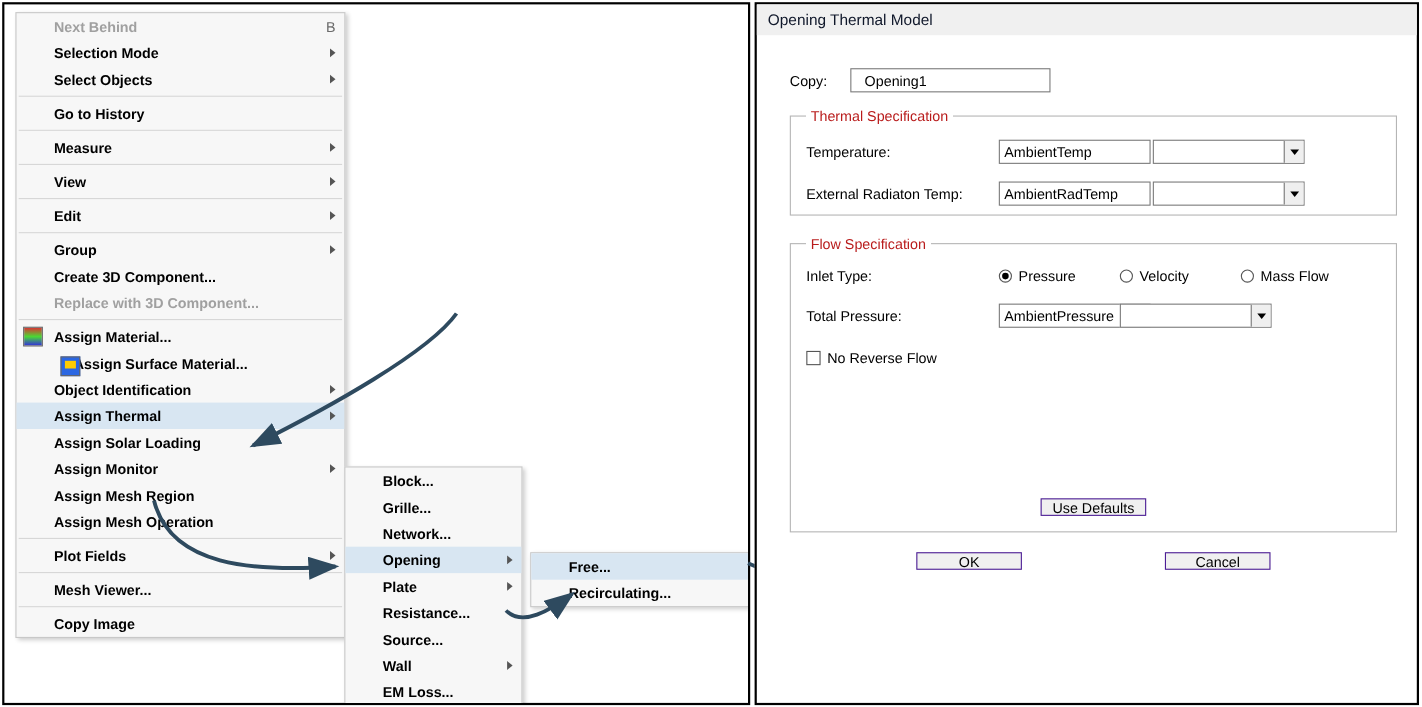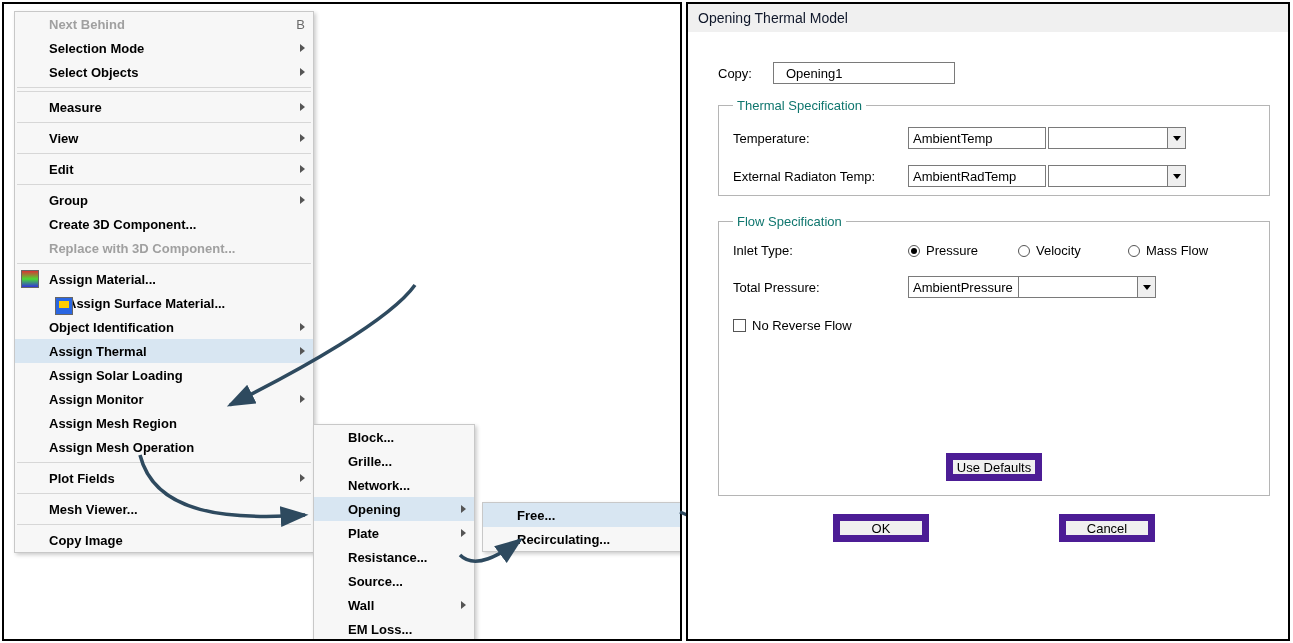--- a/index.html
+++ b/index.html
@@ -113,21 +113,21 @@
     font-size: 13px;
     font-family: inherit;
     background: #fff;
   }
   .txt.sel-wrap { border: 1px solid #7a7a7a; height: 22px; width: 182px; display:flex; align-items:center; padding:0 12px;}
   fieldset {
     border: 1px solid #b5b5b5;
     margin: 10px 0 18px 0;
     padding: 14px 14px 8px 14px;
   }
-  legend { padding: 0 4px; color: #0f766e; }
+  legend { padding: 0 4px; color: #b91c1c; }
   .grid2 { display: grid; grid-template-columns: 175px 140px 150px; column-gap: 0px; row-gap: 16px; align-items: center; }
   .grid3 { display: grid; grid-template-columns: 175px 110px 110px 110px; align-items: center; row-gap: 18px; }
   .combo {
     display: inline-flex;
     border: 1px solid #7a7a7a;
     height: 22px;
     width: 138px;
     align-items: center;
     background: #fff;
   }
@@ -147,22 +147,22 @@
   .radio-wrap { display:flex; align-items:center; gap:6px; }
   .radio {
     width:12px; height:12px; border:1px solid #555; border-radius:50%;
     display:inline-flex; align-items:center; justify-content:center;
   }
   .radio.checked::after { content:''; width:6px; height:6px; background:#000; border-radius:50%; }
   .chk-wrap { display:flex; align-items:center; gap:6px; margin-top:6px;}
   .chk { width:13px; height:13px; border:1px solid #555; background:#fff;}
   .btn {
     min-width: 96px;
-    height: 28px;
-    border: 7px solid #4c1d95;
+    height: 16px;
+    border: 1px solid #4c1d95;
     background: #f0f0f0;
     font-family: inherit;
     font-size: 13px;
     cursor: default;
   }
   .btn-row { display:flex; justify-content:center; gap:130px; margin-top:10px;}
   .btn-center { display:flex; justify-content:center; margin-top:14px; margin-bottom:6px;}
 </style>
 </head>
 <body>
@@ -196,20 +196,23 @@
     </div>
     <div class="menu-row">
       <span class="label">Selection Mode</span>
         <span class="arrow"></span>
     </div>
     <div class="menu-row">
       <span class="label">Select Objects</span>
         <span class="arrow"></span>
     </div>
     <div class="menu-sep"></div>
+    <div class="menu-row">
+      <span class="label">Go to History</span>
+    </div>
     <div class="menu-sep"></div>
     <div class="menu-row">
       <span class="label">Measure</span>
         <span class="arrow"></span>
     </div>
     <div class="menu-sep"></div>
     <div class="menu-row">
       <span class="label">View</span>
         <span class="arrow"></span>
     </div>

